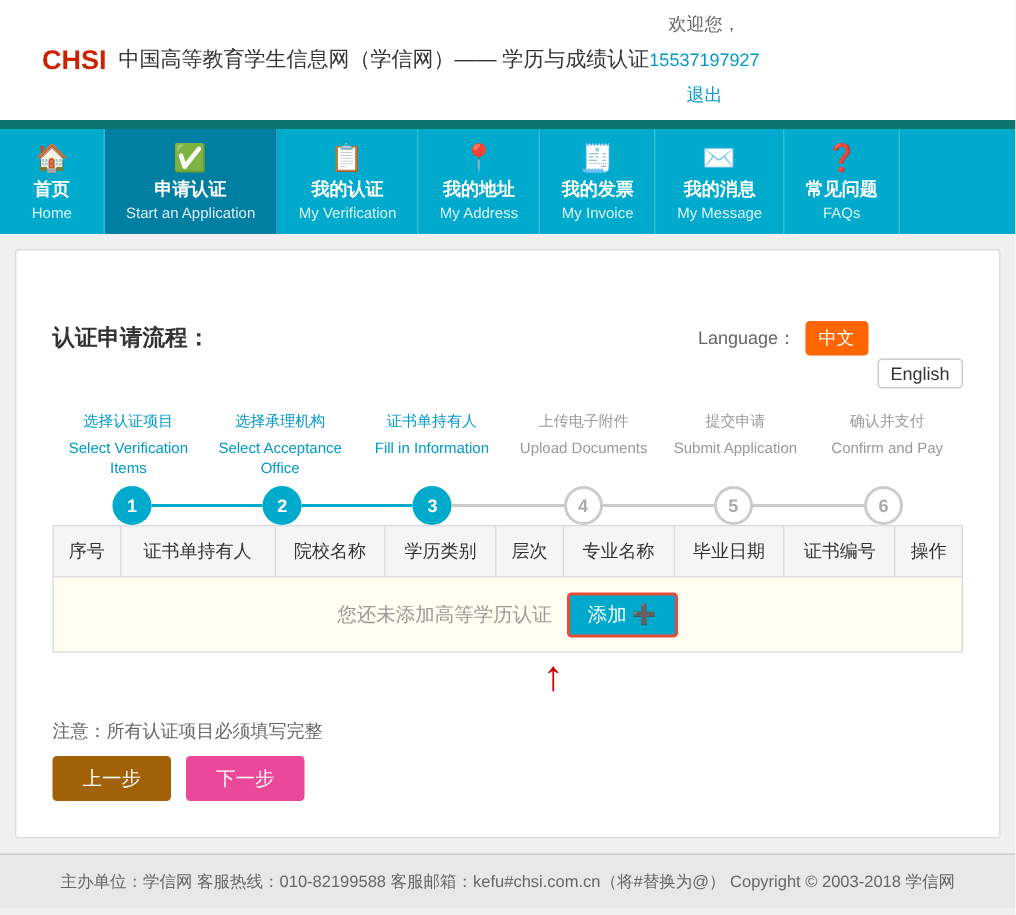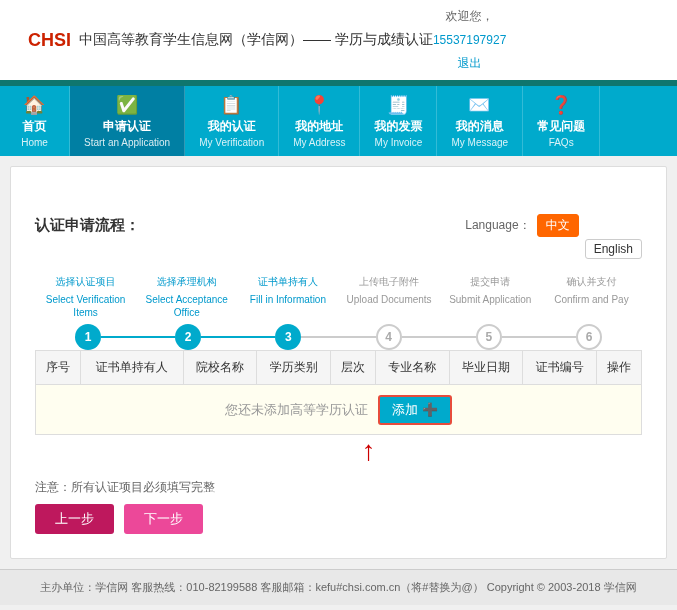--- a/index.html
+++ b/index.html
@@ -57,21 +57,21 @@
 
     
     .arrow-container { position: relative; height: 30px; }
     .red-arrow { color: #e74c3c; font-size: 20px; position: absolute; left: 58%; transform: translateX(-50%); top: 0; }
 
     
     .note { font-size: 12px; color: #666; margin-top: 14px; margin-bottom: 8px; }
 
     
     .btn-row { display: flex; gap: 10px; margin-top: 8px; }
-    .btn-prev { background: #be185d; color: #fff; border: none; padding: 6px 20px; border-radius: 3px; cursor: pointer; font-size: 13px; }
+    .btn-prev { background: #a16207; color: #fff; border: none; padding: 6px 20px; border-radius: 3px; cursor: pointer; font-size: 13px; }
     .btn-next { background: #ec4899; color: #fff; border: none; padding: 6px 20px; border-radius: 3px; cursor: pointer; font-size: 13px; }
 
     
     .footer { background: #e8e8e8; border-top: 1px solid #ccc; text-align: center; padding: 10px; font-size: 11px; color: #666; margin-top: 10px; }
 
     .chsi-logo-text { color: #cc2200; font-weight: bold; font-size: 18px; }
   </style>
 </head>
 <body>
 

